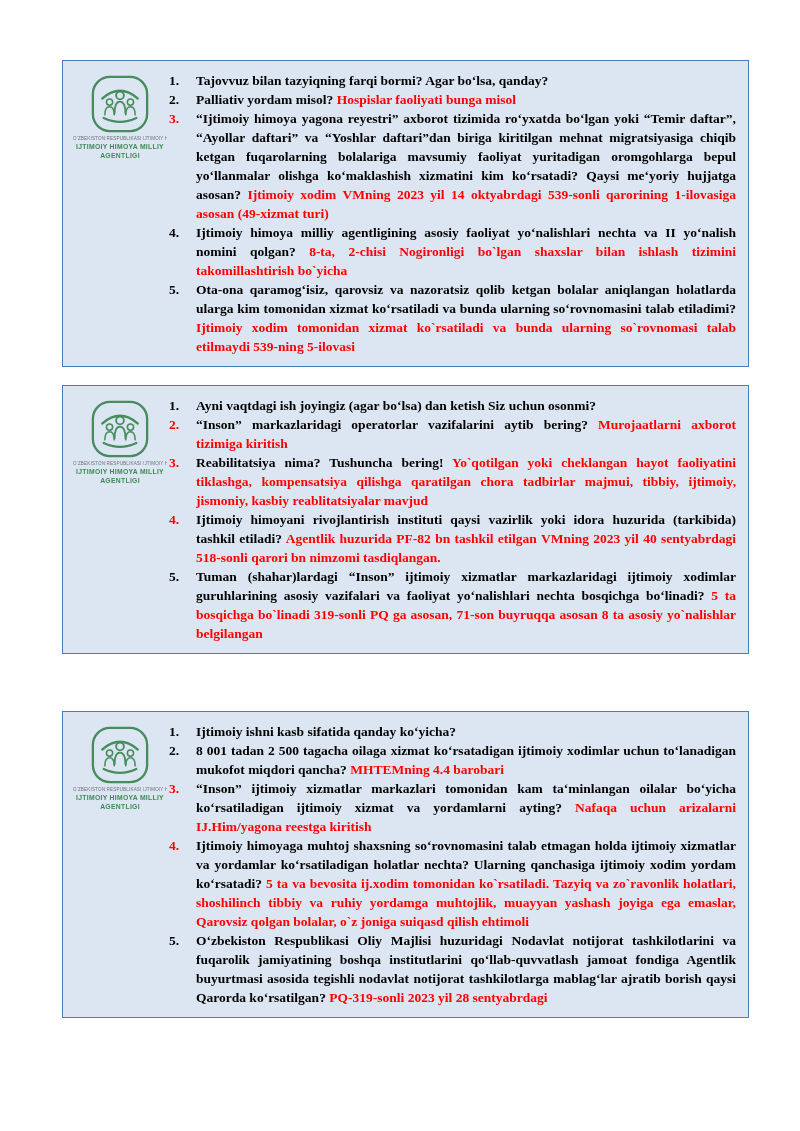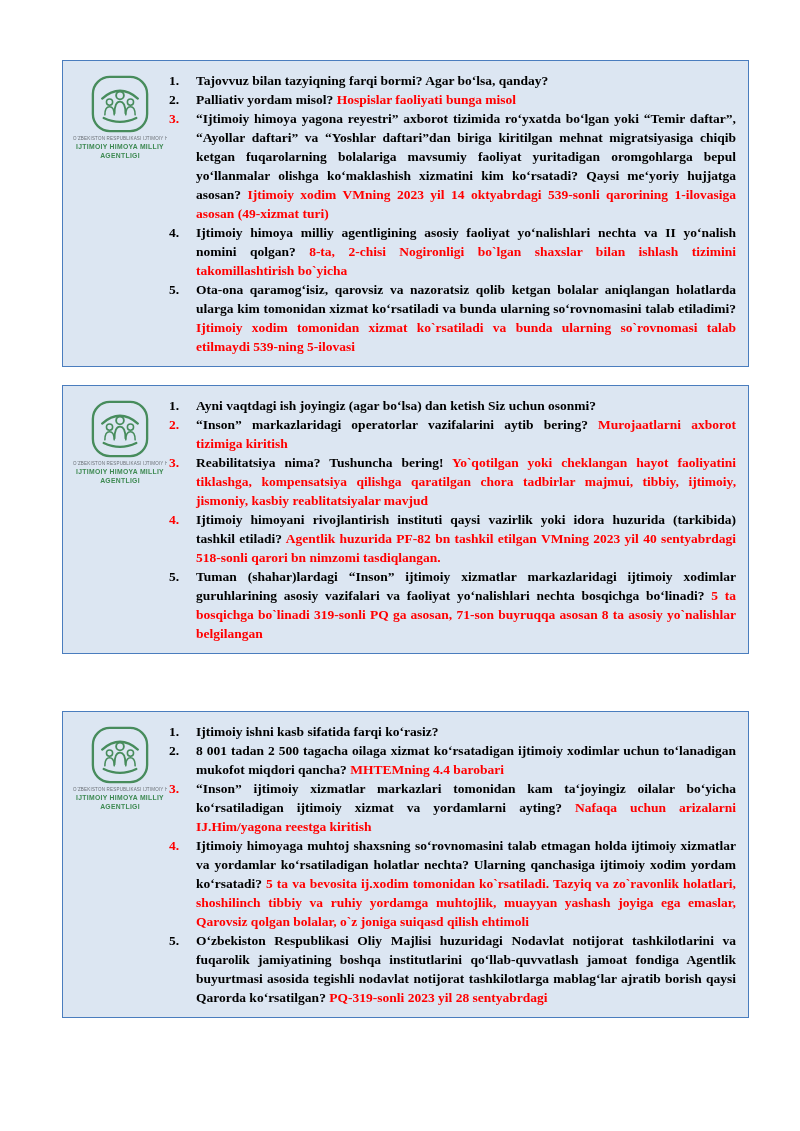--- a/index.html
+++ b/index.html
@@ -185,29 +185,29 @@
       </svg>
       <div class="micro">O‘ZBEKISTON RESPUBLIKASI IJTIMOIY HIMOYA MILLIY AGENTLIGI</div>
       <div class="logo-title">
         <div>IJTIMOIY HIMOYA MILLIY</div>
         <div>AGENTLIGI</div>
       </div>
     </div>
     <ol class="qlist">
         <li class="qitem">
           <span class="num">1.</span>
-          <span class="txt"><span class="seg question">Ijtimoiy ishni kasb sifatida farqi ko‘rasiz?</span></span>
+          <span class="txt"><span class="seg question">Ijtimoiy ishni kasb sifatida qanday ko‘yicha?</span></span>
         </li>
         <li class="qitem">
           <span class="num">2.</span>
           <span class="txt"><span class="seg question">8 001 tadan 2 500 tagacha oilaga xizmat ko‘rsatadigan ijtimoiy xodimlar uchun to‘lanadigan mukofot miqdori qancha? </span><span class="seg answer">MHTEMning 4.4 barobari</span></span>
         </li>
         <li class="qitem">
           <span class="num red">3.</span>
-          <span class="txt"><span class="seg question"> “Inson” ijtimoiy xizmatlar markazlari tomonidan kam ta‘joyingiz oilalar bo‘yicha ko‘rsatiladigan ijtimoiy xizmat va yordamlarni ayting? </span><span class="seg answer">Nafaqa uchun arizalarni IJ.Him/yagona reestga kiritish</span></span>
+          <span class="txt"><span class="seg question"> “Inson” ijtimoiy xizmatlar markazlari tomonidan kam ta‘minlangan oilalar bo‘yicha ko‘rsatiladigan ijtimoiy xizmat va yordamlarni ayting? </span><span class="seg answer">Nafaqa uchun arizalarni IJ.Him/yagona reestga kiritish</span></span>
         </li>
         <li class="qitem">
           <span class="num red">4.</span>
           <span class="txt"><span class="seg question">Ijtimoiy himoyaga muhtoj shaxsning so‘rovnomasini talab etmagan holda ijtimoiy xizmatlar va yordamlar ko‘rsatiladigan holatlar nechta? Ularning qanchasiga ijtimoiy xodim yordam ko‘rsatadi? </span><span class="seg answer">5 ta va bevosita ij.xodim tomonidan ko`rsatiladi. Tazyiq va zo`ravonlik holatlari, shoshilinch tibbiy va ruhiy yordamga muhtojlik, muayyan yashash joyiga ega emaslar, Qarovsiz qolgan bolalar, o`z joniga suiqasd qilish ehtimoli</span></span>
         </li>
         <li class="qitem">
           <span class="num">5.</span>
           <span class="txt"><span class="seg question">O‘zbekiston Respublikasi Oliy Majlisi huzuridagi Nodavlat notijorat tashkilotlarini va fuqarolik jamiyatining boshqa institutlarini qo‘llab-quvvatlash jamoat fondiga Agentlik buyurtmasi asosida tegishli nodavlat notijorat tashkilotlarga mablag‘lar ajratib borish qaysi Qarorda ko‘rsatilgan? </span><span class="seg answer">PQ-319-sonli 2023 yil 28 sentyabrdagi</span></span>
         </li>
       </ol>

